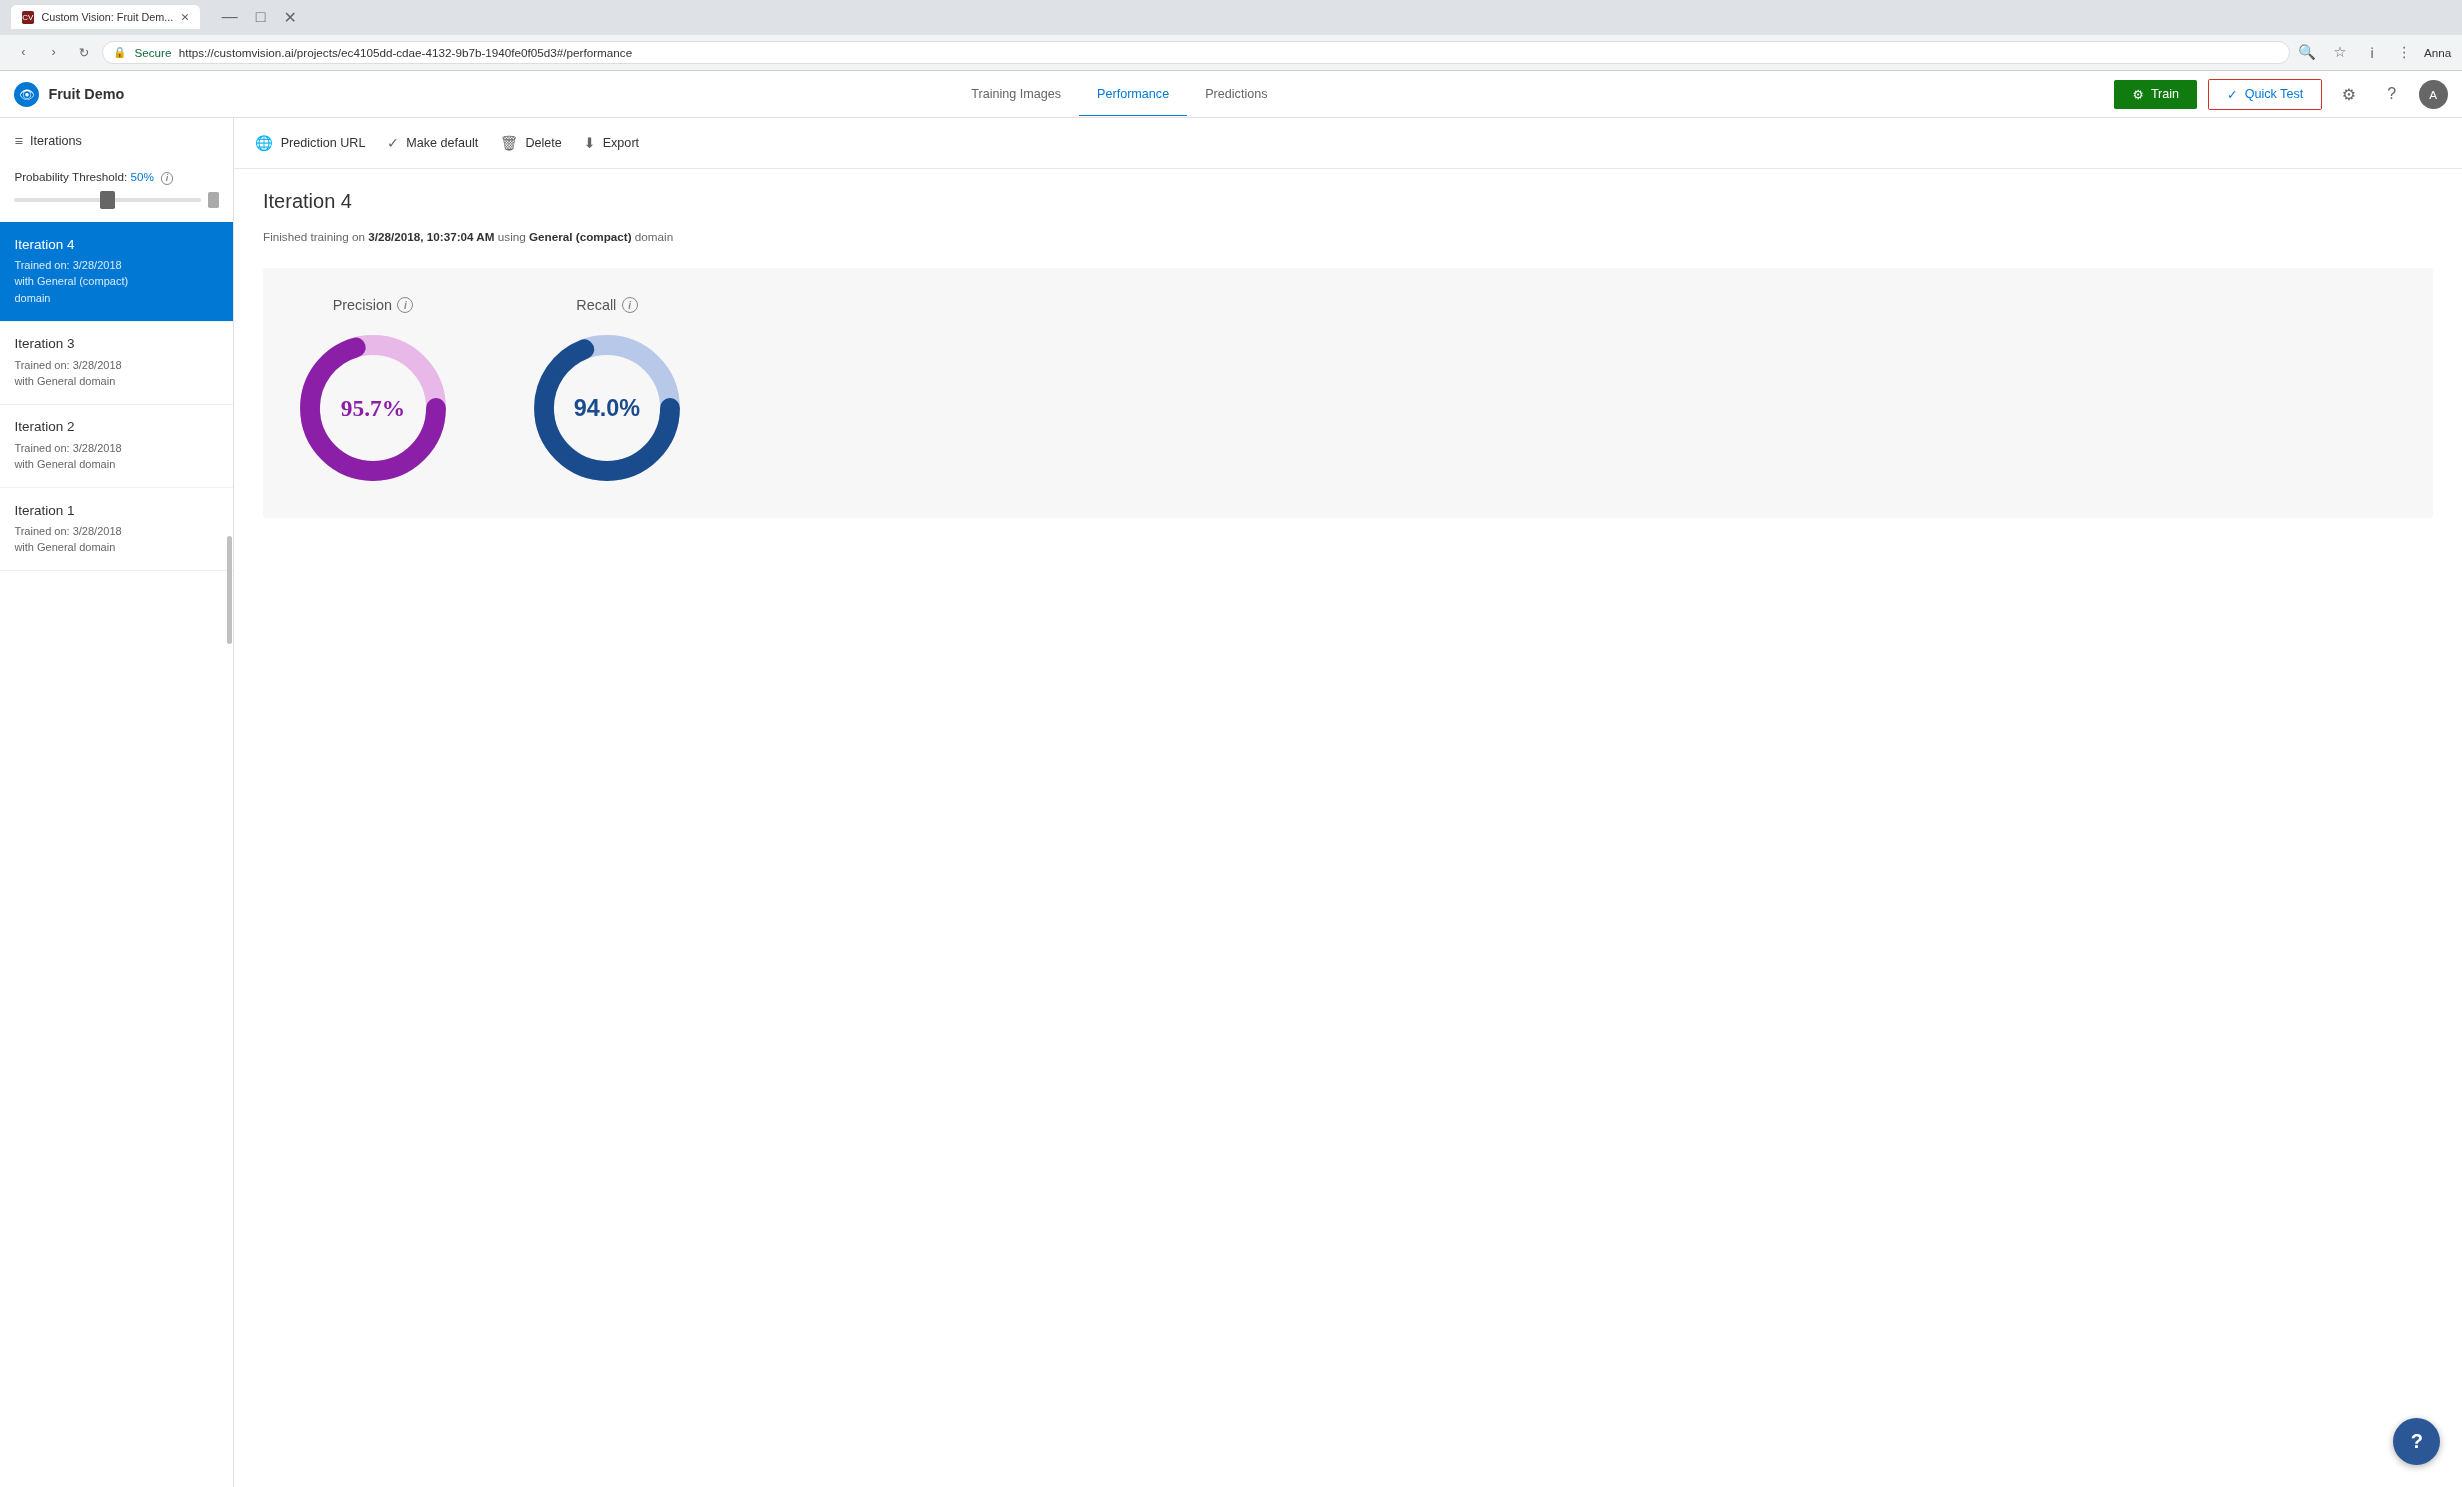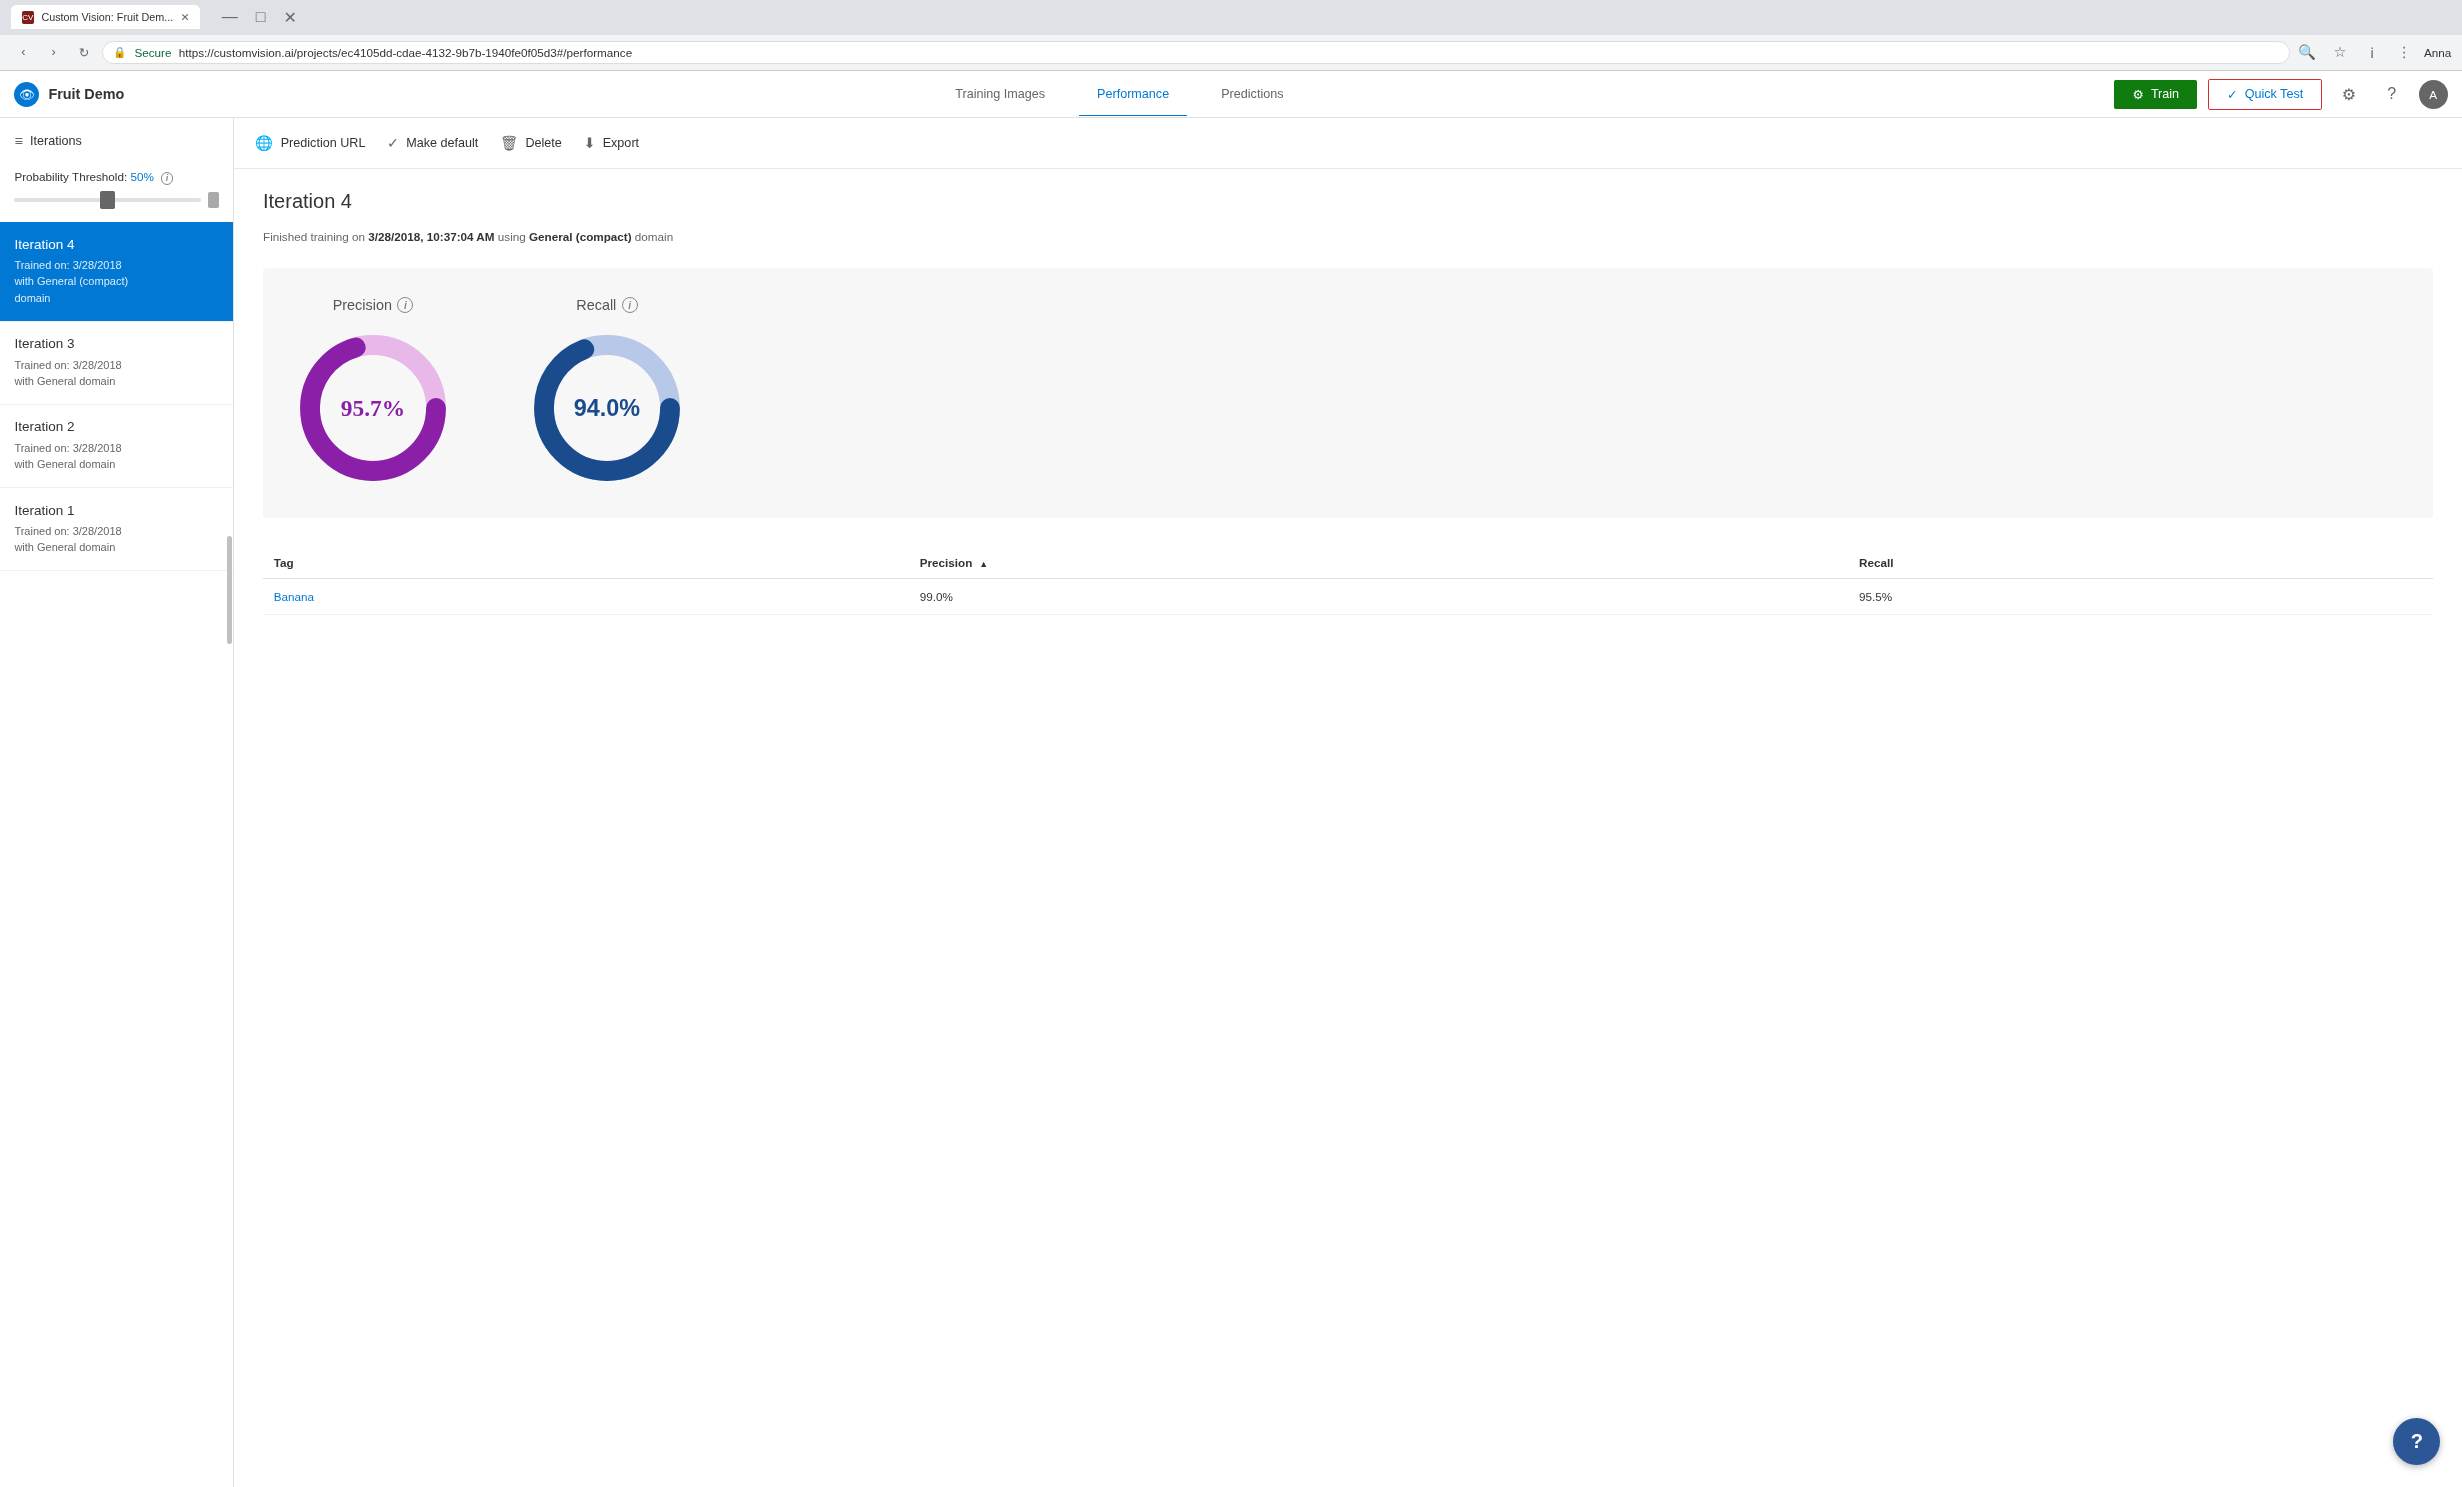--- a/index.html
+++ b/index.html
@@ -18,21 +18,21 @@
     .address-text { color: #333; flex: 1; }
     .browser-actions { display: flex; gap: 7.2px; align-items: center; }
     .browser-action-btn { width: 25px; height: 25px; border-radius: 50%; display: flex; align-items: center; justify-content: center; color: #666; font-size: 14.4px; cursor: pointer; }
     .window-controls { display: flex; gap: 3.6px; margin-left: 7.2px; }
     .win-ctrl { font-size: 16px; color: #666; cursor: pointer; padding: 1.8px 7.2px; }
 
     
     .app-header { display: flex; align-items: center; padding: 0 14.4px; height: 47px; border-bottom: 0.9px solid #e0e0e0; background: #fff; }
     .app-logo { width: 25px; height: 25px; background: #0078d4; border-radius: 50%; display: flex; align-items: center; justify-content: center; color: white; font-size: 12.6px; margin-right: 9px; }
     .app-title { font-size: 14.4px; font-weight: 600; color: #333; margin-right: auto; }
-    .nav-links { display: flex; gap: 16px; align-items: center; flex: 1; justify-content: center; }
+    .nav-links { display: flex; gap: 0; align-items: center; flex: 1; justify-content: center; }
     .nav-link { padding: 14.4px 18px; font-size: 12.6px; color: #666; cursor: pointer; border-bottom: 1.8px solid transparent; text-decoration: none; }
     .nav-link.active { color: #0078d4; border-bottom: 1.8px solid #0078d4; font-weight: 500; }
     .header-actions { display: flex; align-items: center; gap: 10.8px; }
     .train-btn { display: flex; align-items: center; gap: 7.2px; background: #107c10; color: white; border: none; padding: 7.2px 18px; border-radius: 1.8px; font-size: 12.6px; cursor: pointer; font-weight: 500; }
     .quick-test-btn { display: flex; align-items: center; gap: 7.2px; background: white; color: #0078d4; border: 1.8px solid #d32f2f; padding: 7.2px 18px; border-radius: 1.8px; font-size: 12.6px; cursor: pointer; font-weight: 500; }
     .icon-btn { width: 32px; height: 32px; display: flex; align-items: center; justify-content: center; cursor: pointer; color: #666; font-size: 16px; }
     .avatar { width: 29px; height: 29px; background: #666; border-radius: 50%; display: flex; align-items: center; justify-content: center; color: white; font-size: 11.7px; }
 
     
     .main-layout { display: flex; height: calc(100vh - 94px); }
@@ -263,36 +263,20 @@
 
               <circle cx="90" cy="90" r="70" fill="none" stroke="#1a4b8c" stroke-width="22" stroke-dasharray="413.6 440" stroke-dashoffset="110" stroke-linecap="round"></circle>
             </svg>
             <div class="donut-center recall-color">94.0%</div>
           </div>
         </div>
 
       </div>
 
 
-      <table class="tag-table">
-        <thead>
-          <tr>
-            <th>Tag</th>
-            <th style="cursor:pointer;">Precision <span class="sort-icon">▲</span></th>
-            <th>Recall</th>
-          </tr>
-        </thead>
-        <tbody>
-          <tr>
-            <td class="tag-link">Banana</td>
-            <td>99.0%</td>
-            <td>95.5%</td>
-          </tr>
-        </tbody>
-      </table>
 
     </div>
   </div>
 </div>
 
 <div class="help-fab">
   <span>?</span>
 </div>
 
 

